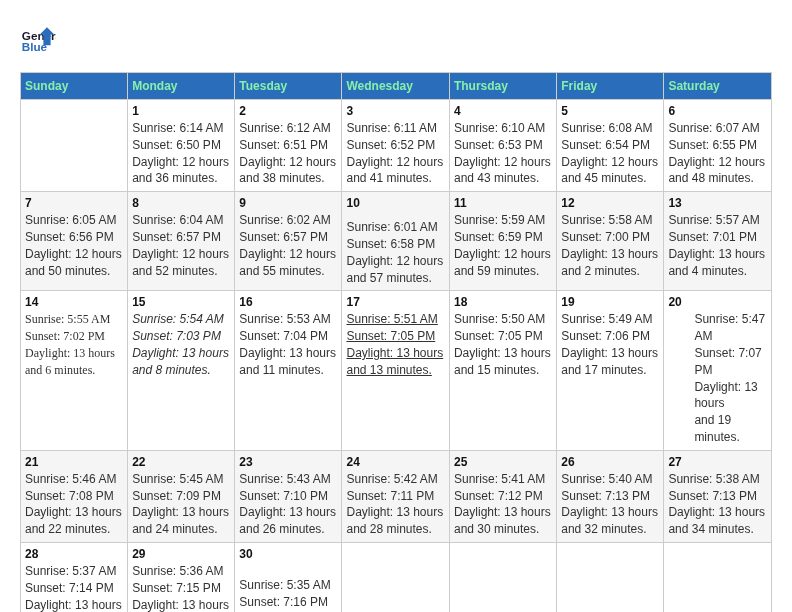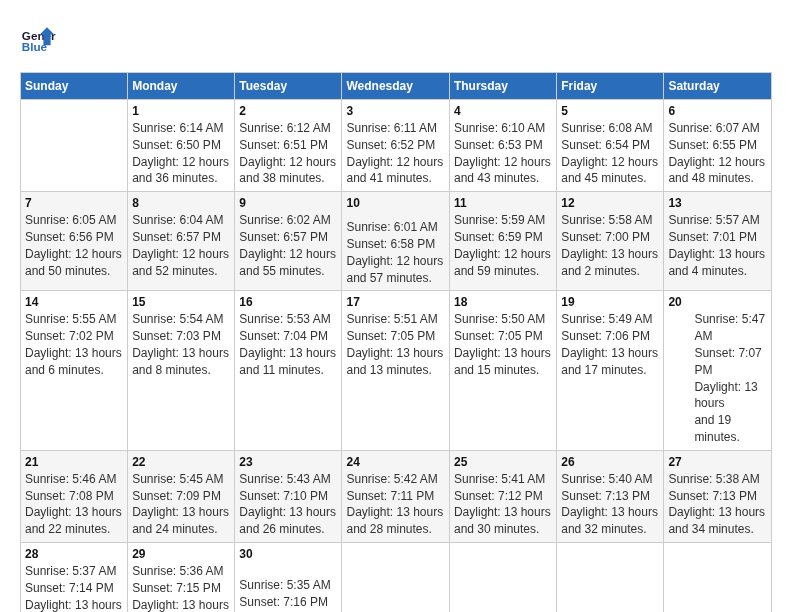--- a/index.html
+++ b/index.html
@@ -37,21 +37,21 @@
       font-size: 14px;
       color: #555;
     }
     table {
       width: 100%;
       border-collapse: collapse;
       font-size: 11px;
     }
     thead tr th {
       background-color: #2a6dba;
-      color: #ffffff;
+      color: #86efac;
       padding: 6px 4px;
       text-align: left;
       font-size: 12px;
       font-weight: bold;
       border: 1px solid #ccc;
     }
     tbody tr td {
       border: 1px solid #ccc;
       vertical-align: top;
       padding: 4px 4px;
@@ -202,42 +202,42 @@
           <div class="day-number">13</div>
           <div class="day-info" style="white-space: pre-line;">Sunrise: 5:57 AM
 Sunset: 7:01 PM
 Daylight: 13 hours
 and 4 minutes.</div>
         </td>
       </tr>
       <tr>
         <td>
           <div class="day-number">14</div>
-          <div class="day-info" style="white-space: pre-line;">Sunrise: 5:55 AM
+          <div class="day-info" style="white-space: pre-line; font-family: Liberation Serif, serif;">Sunrise: 5:55 AM
 Sunset: 7:02 PM
 Daylight: 13 hours
 and 6 minutes.</div>
         </td>
         <td>
           <div class="day-number">15</div>
-          <div class="day-info" style="white-space: pre-line;">Sunrise: 5:54 AM
+          <div class="day-info" style="white-space: pre-line; font-style: italic;">Sunrise: 5:54 AM
 Sunset: 7:03 PM
 Daylight: 13 hours
 and 8 minutes.</div>
         </td>
         <td>
           <div class="day-number">16</div>
           <div class="day-info" style="white-space: pre-line;">Sunrise: 5:53 AM
 Sunset: 7:04 PM
 Daylight: 13 hours
 and 11 minutes.</div>
         </td>
         <td>
           <div class="day-number">17</div>
-          <div class="day-info" style="white-space: pre-line;">Sunrise: 5:51 AM
+          <div class="day-info" style="white-space: pre-line; text-decoration: underline;">Sunrise: 5:51 AM
 Sunset: 7:05 PM
 Daylight: 13 hours
 and 13 minutes.</div>
         </td>
         <td>
           <div class="day-number">18</div>
           <div class="day-info" style="white-space: pre-line;">Sunrise: 5:50 AM
 Sunset: 7:05 PM
 Daylight: 13 hours
 and 15 minutes.</div>

